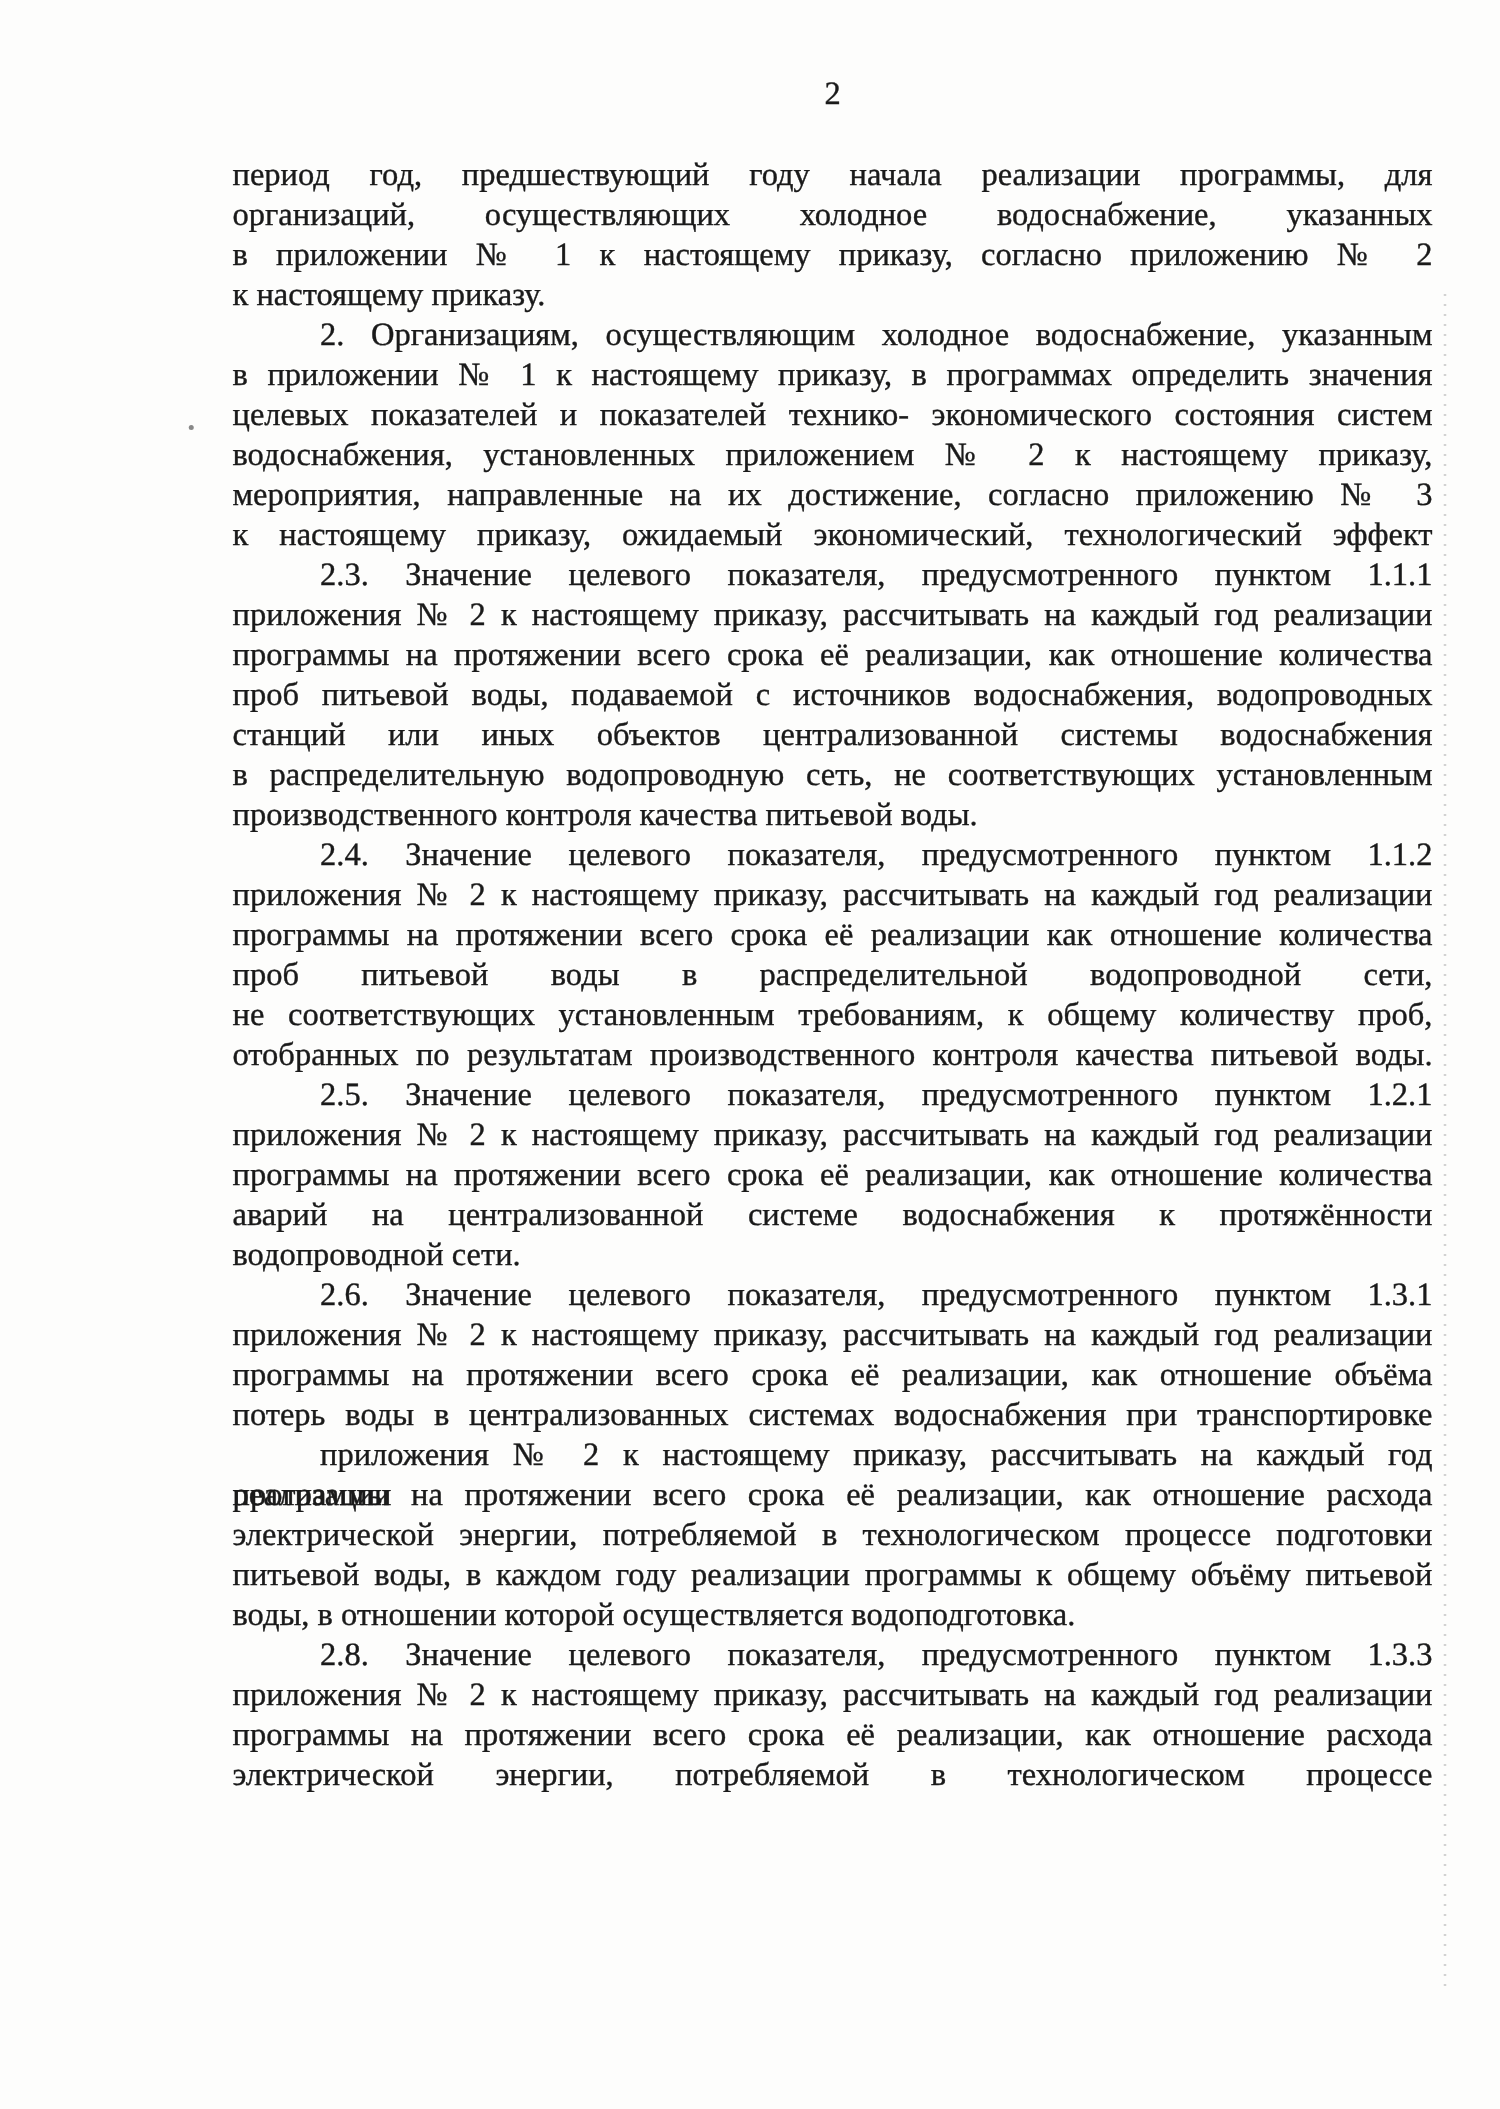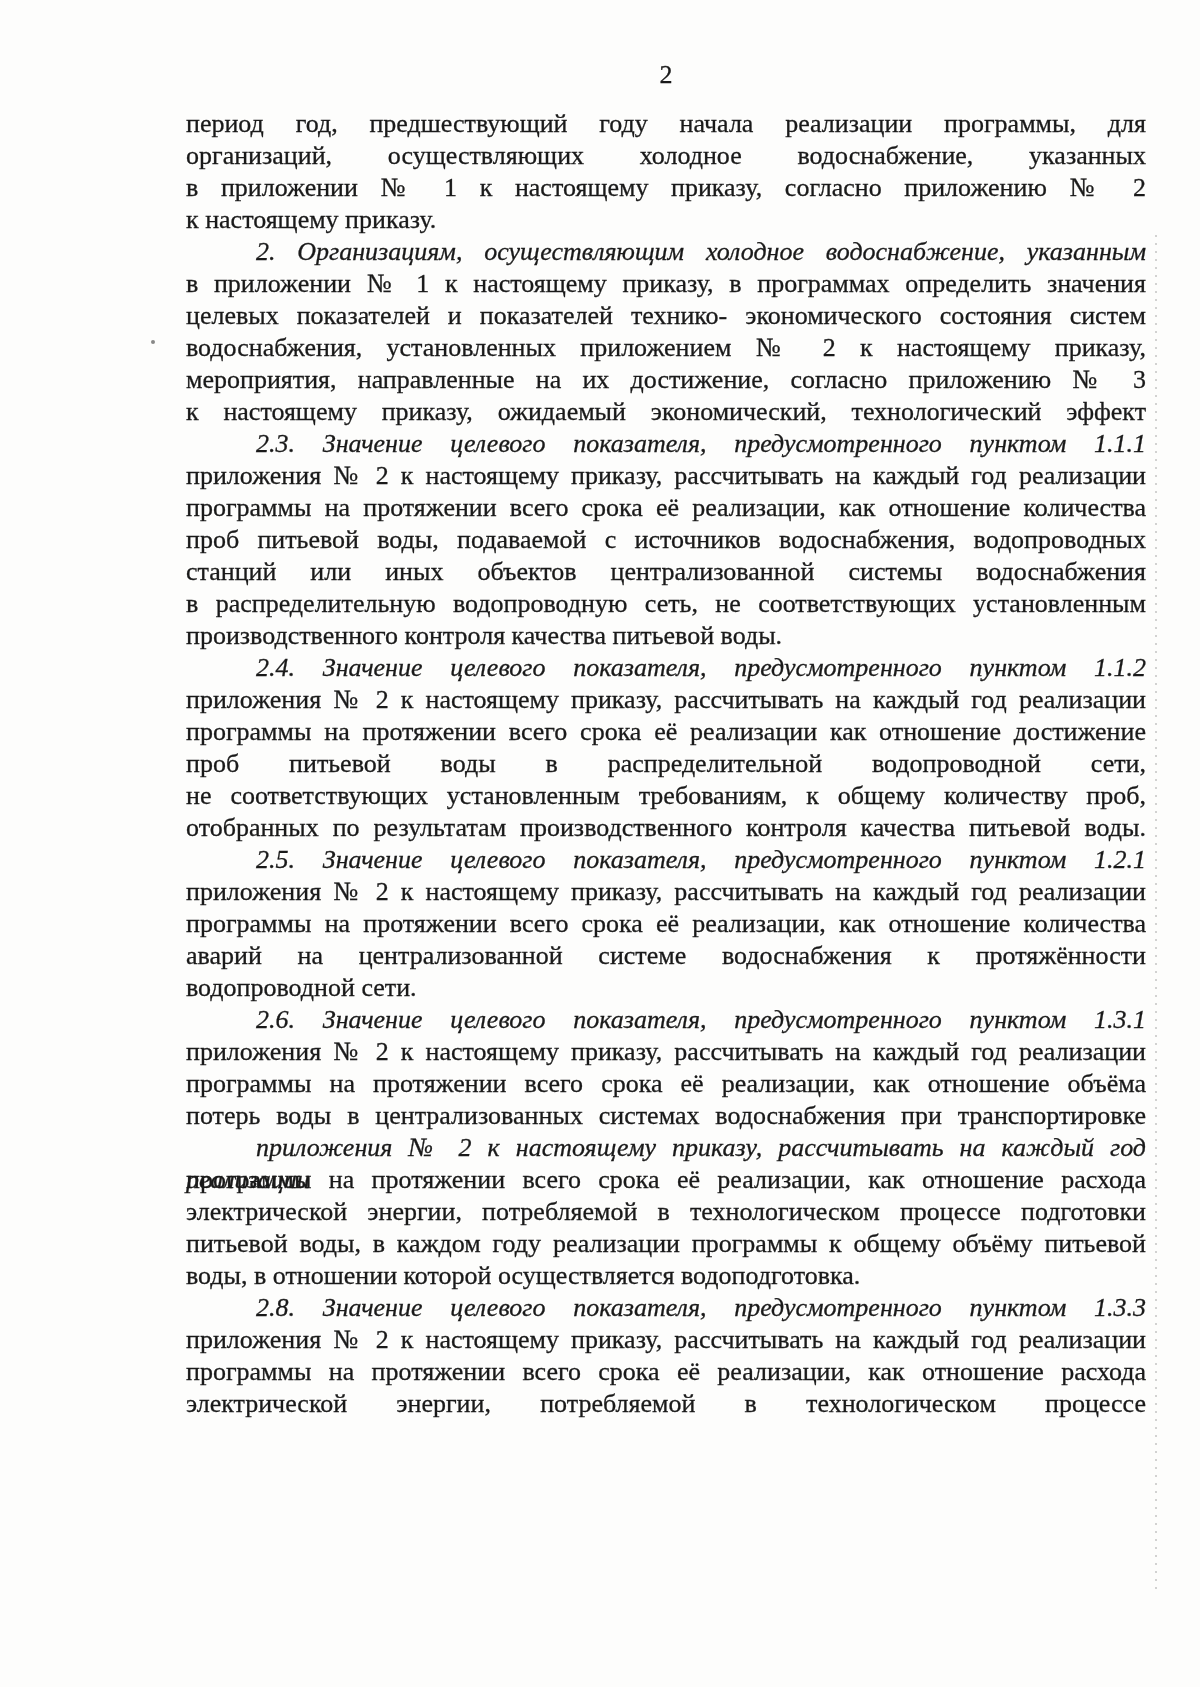--- a/index.html
+++ b/index.html
@@ -24,21 +24,21 @@
     top: 60px;
     left: 186px;
     width: 960px;
     text-align: center;
     font-size: 26px;
     line-height: 30px;
     -webkit-text-stroke: 0.3px #1a1a1a;
   }
   .text-block {
     position: absolute;
-    top: 108px;
+    top: 124px;
     left: 186px;
     width: 960px;
     font-size: 26px;
     line-height: 32px;
     -webkit-text-stroke: 0.3px #1a1a1a;
   }
   .para {
     margin: 0;
     padding: 0;
   }
@@ -46,21 +46,20 @@
     height: 32px;
     text-align: justify;
     text-align-last: left;
     white-space: normal;
   }
   .line.fill {
     text-align-last: justify;
   }
   .para.indent .line:first-child {
     text-indent: 70px;
-    font-style: italic;
   }
   
   .scan-dotted-line {
     position: absolute;
     left: 1155px;
     top: 235px;
     width: 2px;
     height: 1355px;
     background: repeating-linear-gradient(
       to bottom,
@@ -106,21 +105,21 @@
         <div class="line fill">приложения № 2 к настоящему приказу, рассчитывать на каждый год реализации</div>
         <div class="line fill">программы на протяжении всего срока её реализации, как отношение количества</div>
         <div class="line fill">проб питьевой воды, подаваемой с источников водоснабжения, водопроводных</div>
         <div class="line fill">станций или иных объектов централизованной системы водоснабжения</div>
         <div class="line fill">в распределительную водопроводную сеть, не соответствующих установленным</div>
         <div class="line">производственного контроля качества питьевой воды.</div>
       </div>
       <div class="para indent">
         <div class="line fill">2.4. Значение целевого показателя, предусмотренного пунктом 1.1.2</div>
         <div class="line fill">приложения № 2 к настоящему приказу, рассчитывать на каждый год реализации</div>
-        <div class="line fill">программы на протяжении всего срока её реализации как отношение достижение</div>
+        <div class="line fill">программы на протяжении всего срока её реализации как отношение количества</div>
         <div class="line fill">проб питьевой воды в распределительной водопроводной сети,</div>
         <div class="line fill">не соответствующих установленным требованиям, к общему количеству проб,</div>
         <div class="line fill">отобранных по результатам производственного контроля качества питьевой воды.</div>
       </div>
       <div class="para indent">
         <div class="line fill">2.5. Значение целевого показателя, предусмотренного пунктом 1.2.1</div>
         <div class="line fill">приложения № 2 к настоящему приказу, рассчитывать на каждый год реализации</div>
         <div class="line fill">программы на протяжении всего срока её реализации, как отношение количества</div>
         <div class="line fill">аварий на централизованной системе водоснабжения к протяжённости</div>
         <div class="line">водопроводной сети.</div>

